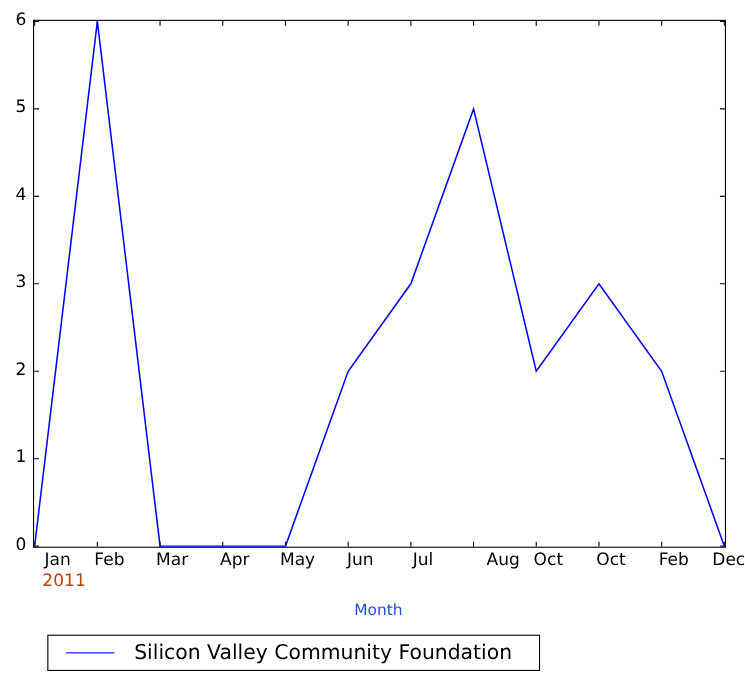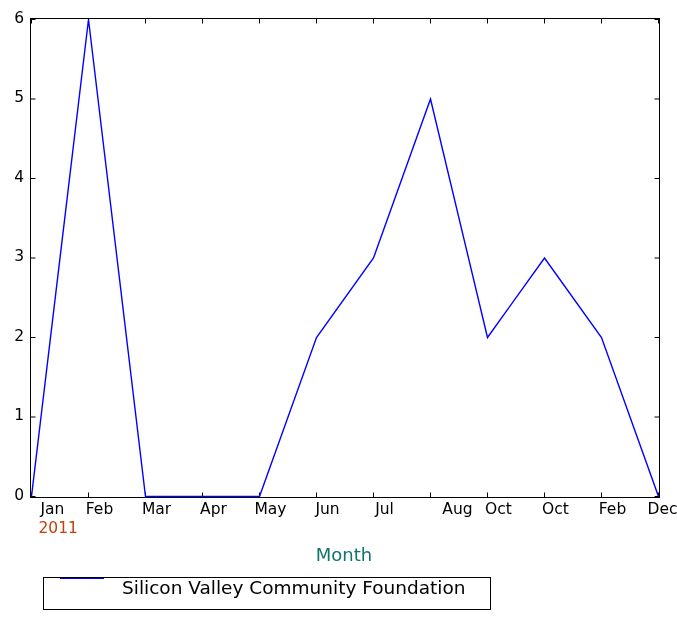--- a/index.html
+++ b/index.html
@@ -92,38 +92,38 @@
     color: #c2410c;
     white-space: nowrap;
   }
 
   
   #xaxis-title {
     position: absolute;
     left: 344px;
     top: 546px;
     transform: translateX(-50%);
-    font-size: 18px;
+    font-size: 14px;
     line-height: 18px;
-    color: #0f766e;
+    color: #1d4ed8;
     white-space: nowrap;
   }
 
   
   #legend {
     position: absolute;
     left: 43px;
     top: 577px;
     width: 448px;
     height: 33px;
     border: 1px solid #000000;
     background: #ffffff;
     box-sizing: border-box;
     display: flex;
-    align-items: flex-start;
+    align-items: center;
     padding-left: 16px;
   }
   #legend-line-sample {
     width: 44px;
     height: 0;
     border-top: 1.4px solid #0000ff;
     flex: 0 0 auto;
   }
   #legend-label {
     margin-left: 18px;

